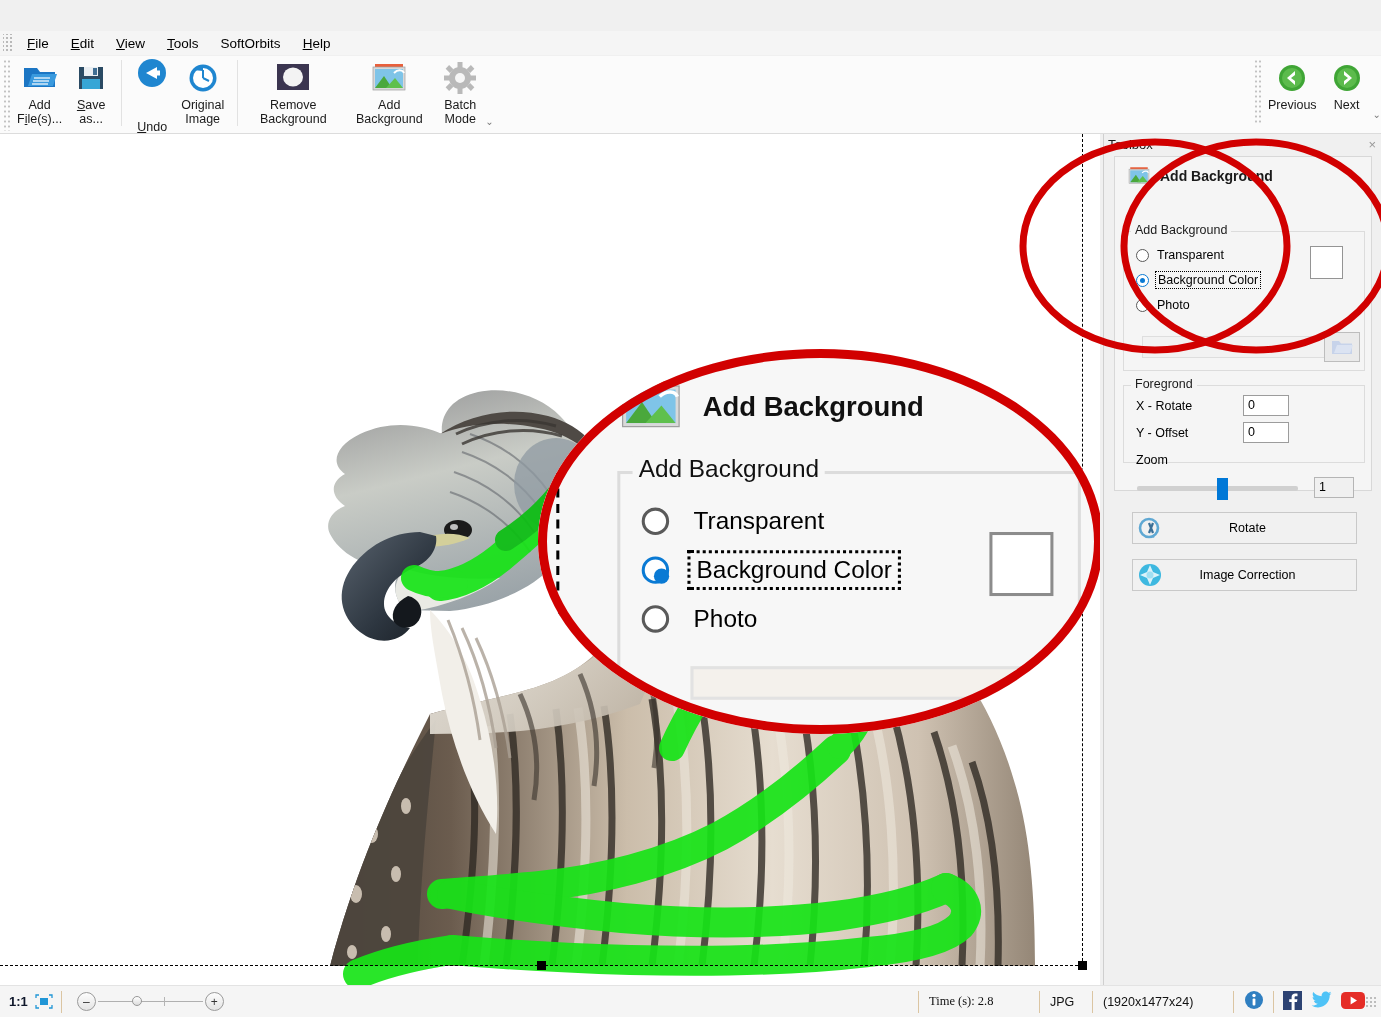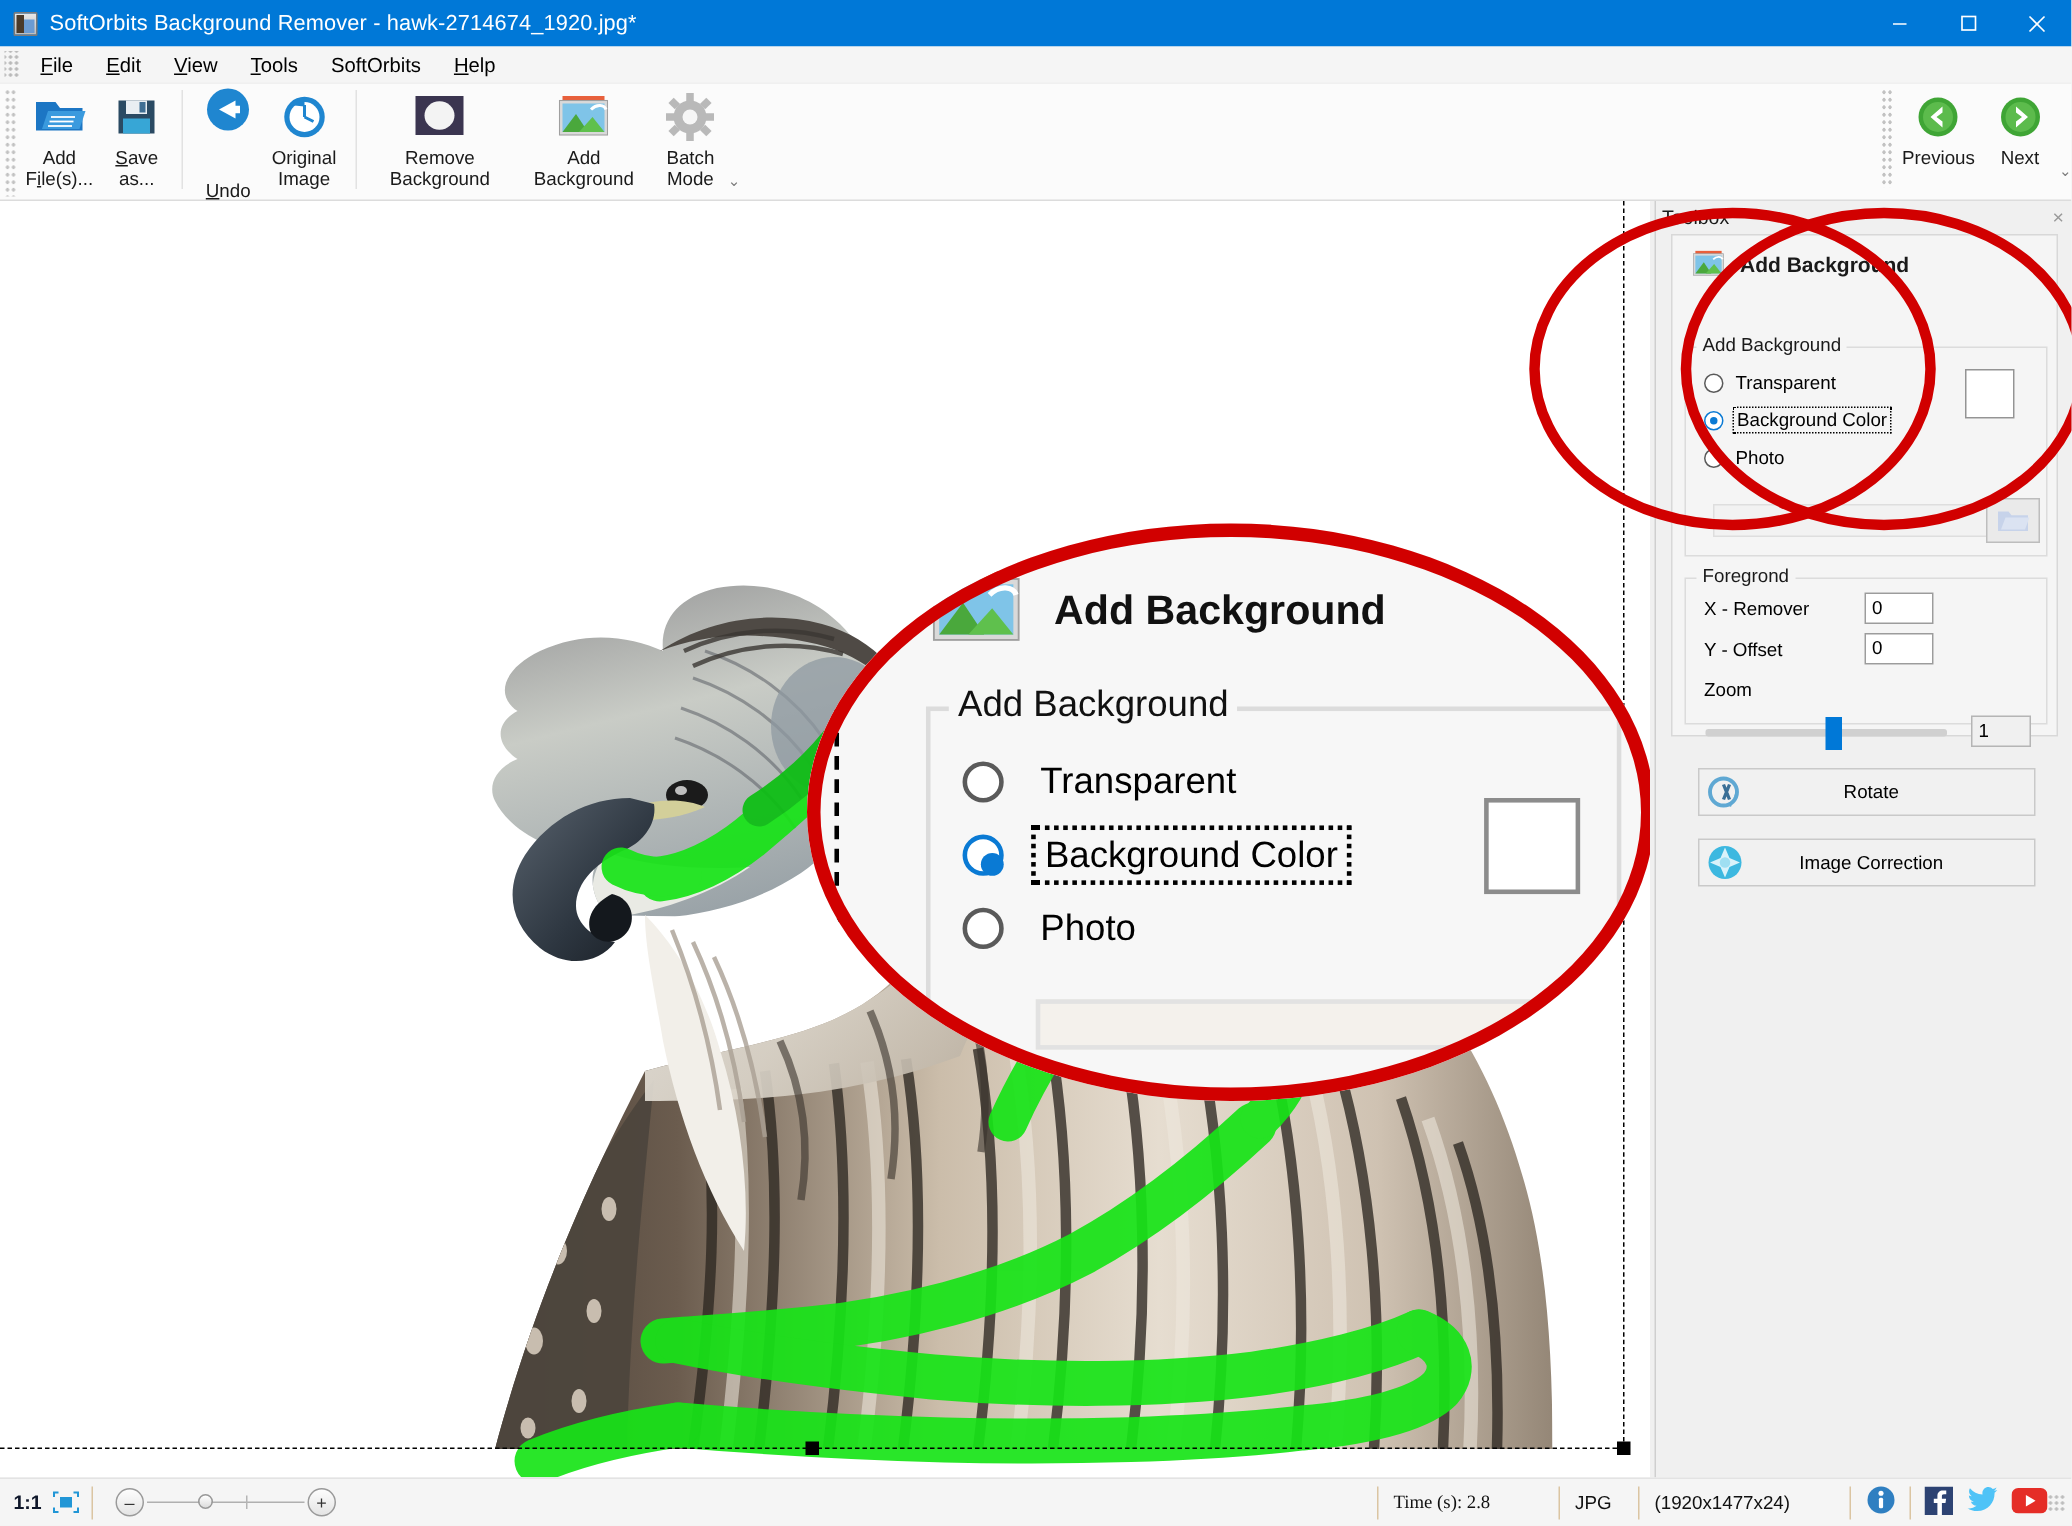--- a/index.html
+++ b/index.html
@@ -222,42 +222,20 @@
     margin-left:auto; margin-right:4px; width:12px; height:12px;
     background-image: radial-gradient(circle, #bdbdbd 1px, transparent 1.2px);
     background-size:4px 4px;
   }
 </style>
 </head>
 <body>
 
 <div id="app">
 
-  <div class="titlebar">
-    <div class="tb-icon"></div>
-    <div class="tb-title">SoftOrbits Background Remover - hawk-2714674_1920.jpg*</div>
-    <div class="winbtns">
-      <div class="winbtn">
-        <svg width="11" height="11" viewBox="0 0 11 11">
-            <line x1="1" y1="6" x2="10" y2="6" stroke="#fff" stroke-width="1.1"></line>
-          </svg>
-      </div>
-      <div class="winbtn">
-        <svg width="11" height="11" viewBox="0 0 11 11">
-            <rect x="1" y="1" width="9" height="9" fill="none" stroke="#fff" stroke-width="1.1"></rect>
-          </svg>
-      </div>
-      <div class="winbtn">
-        <svg width="12" height="12" viewBox="0 0 12 12">
-            <line x1="1" y1="1" x2="11" y2="11" stroke="#fff" stroke-width="1.1"></line>
-            <line x1="11" y1="1" x2="1" y2="11" stroke="#fff" stroke-width="1.1"></line>
-          </svg>
-      </div>
-    </div>
-  </div>
 
   <div class="menubar">
     <div class="menu-grip"></div>
     <div class="menuitem"><u>F</u><span></span>ile</div>
     <div class="menuitem"><u>E</u>dit</div>
     <div class="menuitem"><u>V</u>iew</div>
     <div class="menuitem"><u>T</u>ools</div>
     <div class="menuitem">SoftOrbits</div>
     <div class="menuitem"><u>H</u>elp</div>
   </div>
@@ -622,23 +600,23 @@
         <div class="swatch" style="left:186px; top:14px;"></div>
         <div class="textfield" style="position:absolute; left:18px; top:104px; width:190px;"></div>
         <div class="browse-btn" style="left:200px; top:100px;">
           <svg width="22" height="18" viewBox="0 0 22 18">
             <path d="M1 16 L1 3 L8 3 L10 5.5 L21 5.5 L21 16 Z" fill="#c7d3ea"></path>
             <path d="M3 15 L6 7 L22 7 L19 15 Z" fill="#dbe3f2"></path>
           </svg>
         </div>
       </div>
 
-      <div class="grpbox" style="left:8px; top:228px; width:242px; height:98px;">
+      <div class="grpbox" style="left:8px; top:228px; width:242px; height:78px;">
         <span class="legend">Foregrond</span>
-        <span class="fld-lab" style="position:absolute; left:12px; top:13px;">X - Remover</span>
+        <span class="fld-lab" style="position:absolute; left:12px; top:13px;">X - Rotate</span>
         <div class="numbox" style="position:absolute; left:119px; top:9px;">0</div>
         <span class="fld-lab" style="position:absolute; left:12px; top:40px;">Y - Offset</span>
         <div class="numbox" style="position:absolute; left:119px; top:36px;">0</div>
         <span class="fld-lab" style="position:absolute; left:12px; top:67px;">Zoom</span>
       </div>
 
       <div class="slider-track" style="left:22px; top:329px; width:161px;"></div>
       <div class="slider-thumb" style="left:102px; top:321px;"></div>
       <div class="numbox ro" style="position:absolute; left:199px; top:320px; width:40px; height:21px;">1</div>
 

